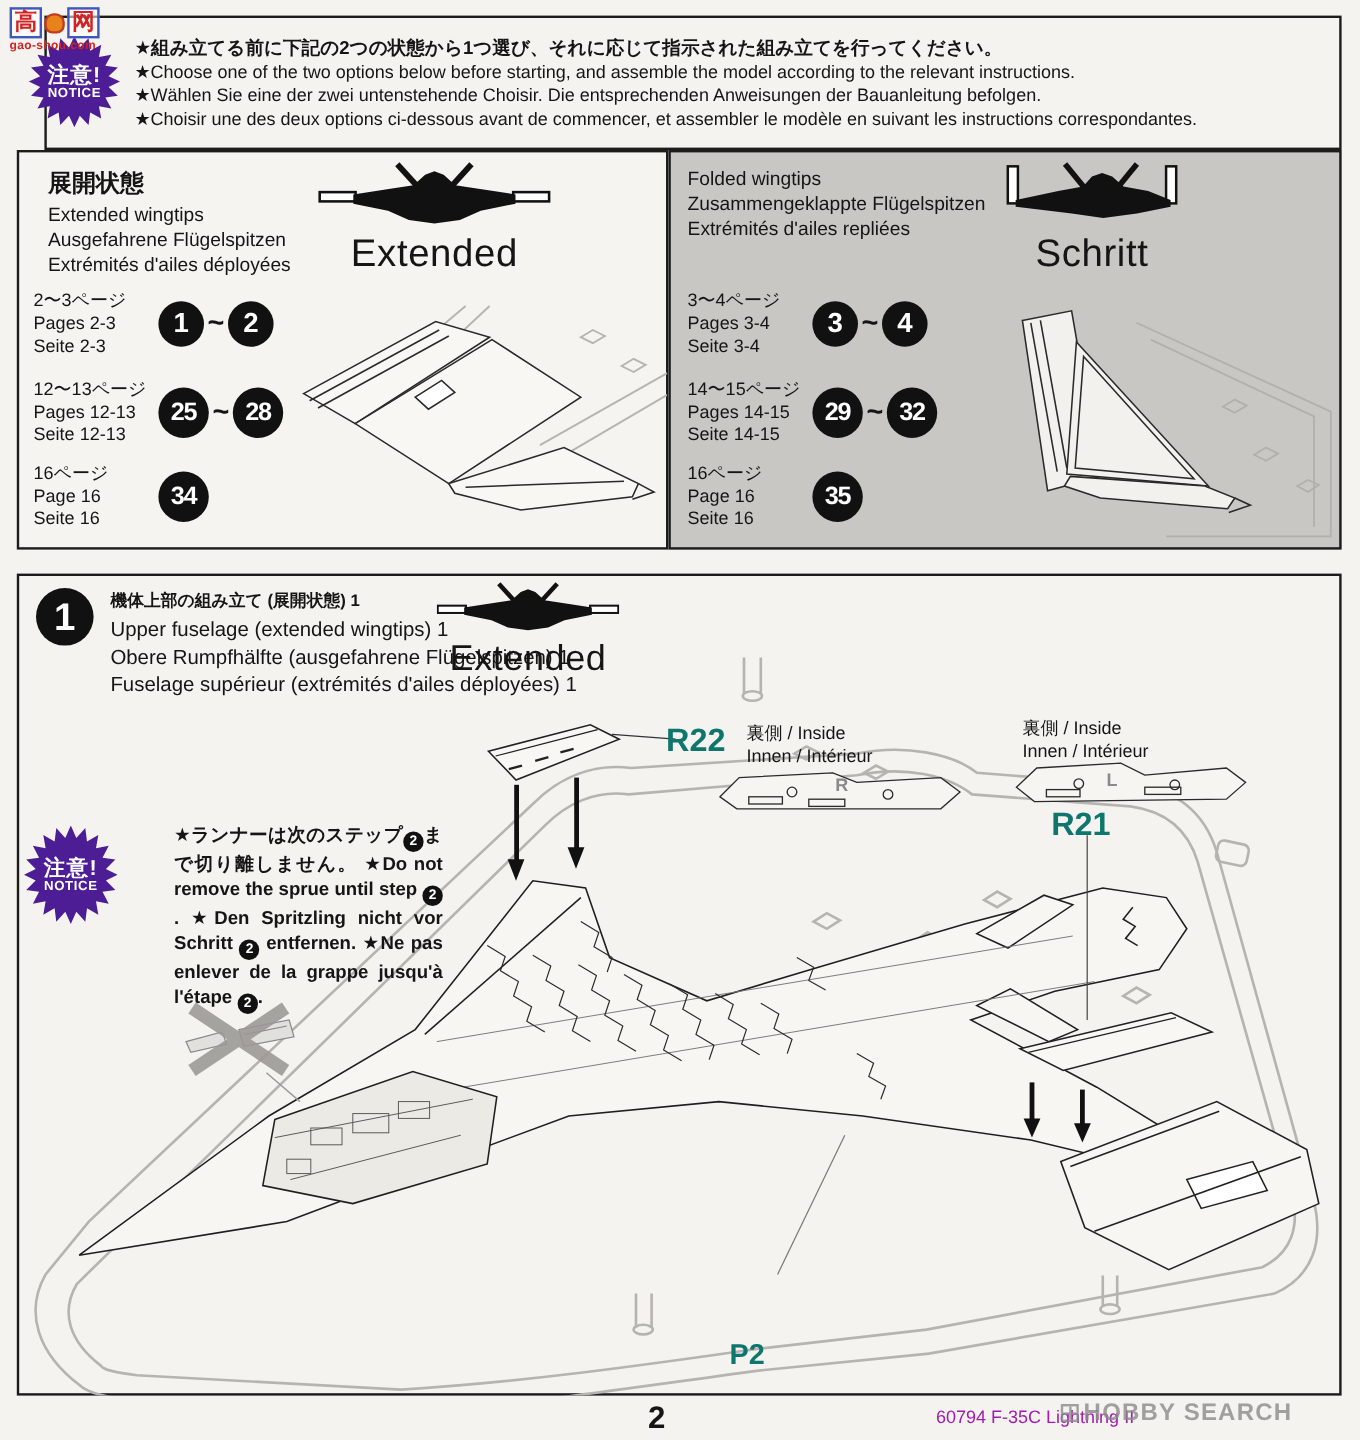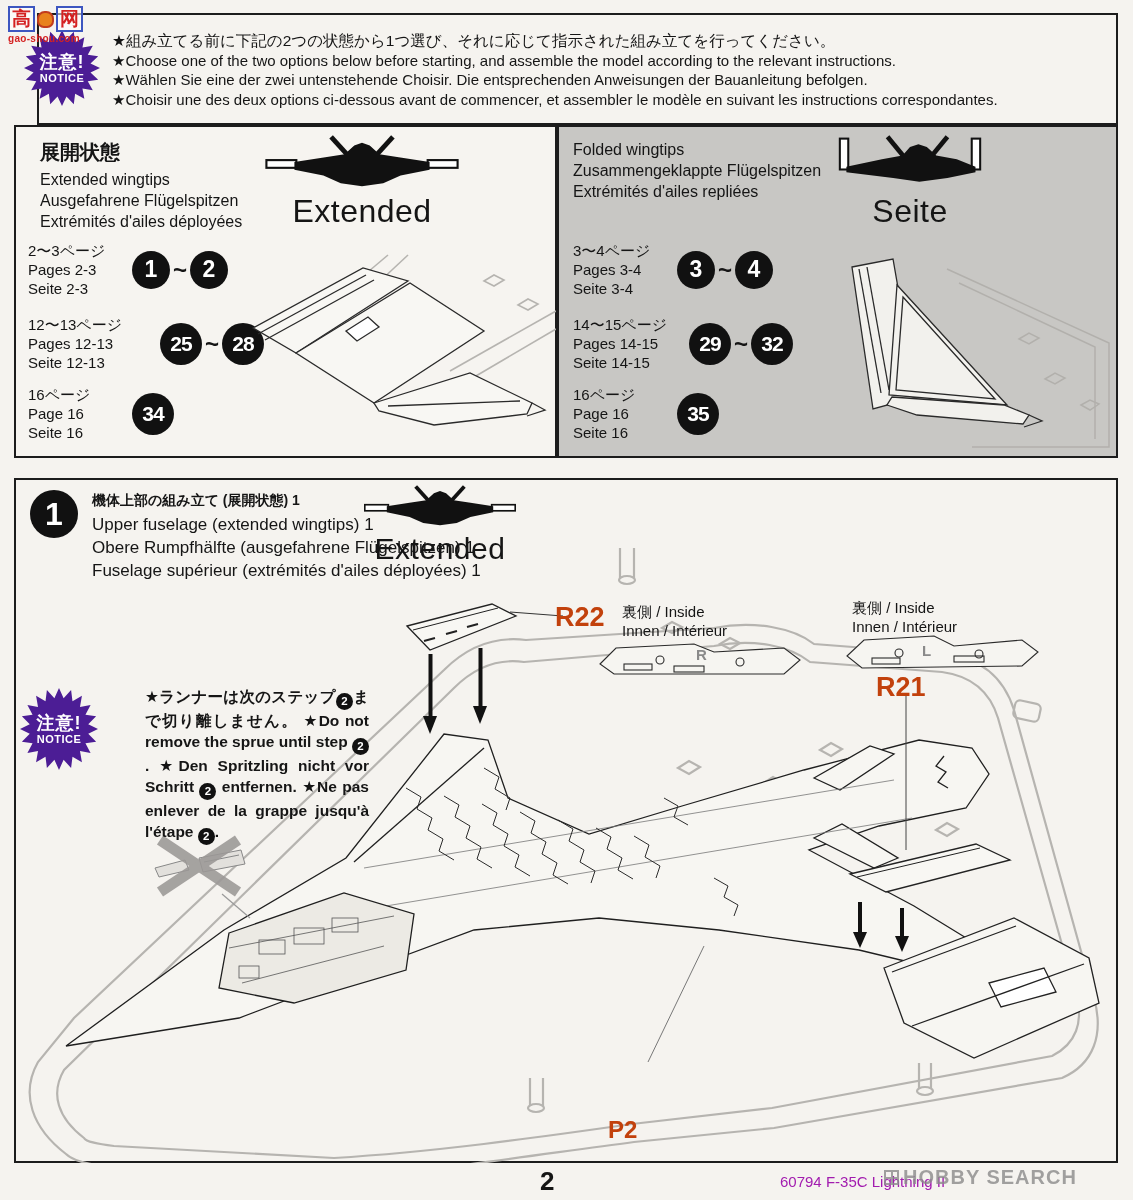--- a/index.html
+++ b/index.html
@@ -18,42 +18,42 @@
   .gs-thumb{width:17px;height:17px;border-radius:45% 45% 40% 40%;background:#e8821c;
             border:2px solid #c23c1c;box-sizing:border-box;}
   .gs-domain{color:#d42222;font-size:10px;font-weight:700;letter-spacing:.3px;margin-top:1px;}
   
   .starburst{background:#4c1d95;color:#fff;display:flex;flex-direction:column;
              align-items:center;justify-content:center;text-align:center;z-index:20;}
   .starburst .jp{font-size:18px;font-weight:700;letter-spacing:1px;line-height:20px;}
   .starburst .en{font-size:11px;font-weight:700;letter-spacing:.5px;}
   
   .notice-lines{left:112px;top:31px;width:1000px;font-size:15px;line-height:19.5px;z-index:5;}
-  .notice-lines .jp{font-size:15.5px;font-weight:400;}
+  .notice-lines .jp{font-size:15.5px;font-weight:700;}
   
   .opt-title-jp{font-size:20px;font-weight:700;margin-bottom:3px;}
   .opt-title-ln{font-size:16px;line-height:21px;}
   .variant-wrap{position:absolute;display:flex;flex-direction:column;align-items:center;}
   .variant-label{font-size:32px;font-weight:400;letter-spacing:.5px;margin-top:2px;}
   .opt-row{position:absolute;display:flex;align-items:center;}
   .pages{width:104px;font-size:15px;line-height:19px;}
   .circles{display:flex;align-items:center;}
   .sc{display:flex;align-items:center;justify-content:center;background:#111;color:#fff;
       border-radius:50%;font-weight:700;}
   .sc.d1{width:38px;height:38px;font-size:23px;}
   .sc.d2{width:42px;height:42px;font-size:21px;letter-spacing:-1px;}
   .tilde{font-size:24px;font-weight:700;margin:0 3px;}
   
   .step-circle{left:30px;top:490px;width:48px;height:48px;border-radius:50%;background:#111;
                color:#fff;display:flex;align-items:center;justify-content:center;
                font-size:32px;font-weight:700;z-index:6;}
   .step-title{left:92px;top:488px;width:560px;z-index:6;}
   .step-title .jp{font-size:14px;font-weight:700;line-height:25px;}
   .step-title .ln{font-size:17px;line-height:23px;}
-  .part-label{position:absolute;font-weight:600;color:#c2410c;z-index:7;}
+  .part-label{position:absolute;font-weight:600;color:#0f766e;z-index:7;}
   .inside-label{position:absolute;font-size:15px;line-height:19px;z-index:7;}
   .mark-letter{position:absolute;font-size:15px;font-weight:700;color:#8a8a8a;z-index:7;}
   .step-notice{left:145px;top:686px;width:224px;font-size:15.5px;line-height:21px;
                text-align:justify;font-weight:600;z-index:7;}
   .step-dot{display:inline-flex;width:17px;height:17px;border-radius:50%;background:#111;
             color:#fff;font-size:11.5px;font-weight:700;align-items:center;justify-content:center;
             vertical-align:-3px;}
   
   .page-num{left:540px;top:1166px;font-size:26px;font-weight:600;z-index:8;}
   .product{left:780px;top:1173px;font-size:15px;color:#a21caf;z-index:8;white-space:nowrap;}
@@ -115,21 +115,21 @@
       <div>Pages 2-3</div>
       <div>Seite 2-3</div>
     </div>
     <div class="circles">
       <span class="sc d1">1</span>
       <span class="tilde">~</span>
       <span class="sc d1">2</span>
     </div>
   </div>
 
-  <div class="opt-row" style="left:12px;top:188px;gap:28px;">
+  <div class="opt-row" style="left:12px;top:188px;">
     <div class="pages">
       <div>12〜13ページ</div>
       <div>Pages 12-13</div>
       <div>Seite 12-13</div>
     </div>
     <div class="circles">
       <span class="sc d2">25</span>
       <span class="tilde">~</span>
       <span class="sc d2">28</span>
     </div>
@@ -177,37 +177,37 @@
   </div>
 
   <div class="variant-wrap" style="left:256px;top:6px;width:190px;">
     <svg width="180" height="58" viewBox="0 0 180 62">
       <rect x="15" y="6" width="9" height="33" fill="#fff" stroke="#111" stroke-width="2.2"></rect>
       <rect x="156" y="6" width="9" height="33" fill="#fff" stroke="#111" stroke-width="2.2"></rect>
       <path d="M84,26 L66,4" stroke="#111" stroke-width="5"></path>
       <path d="M112,26 L130,4" stroke="#111" stroke-width="5"></path>
       <path d="M22,36 L60,28 L82,24 L90,15 L99,12 L108,15 L118,24 L140,28 L160,36 L160,42 L130,48 L100,52 L72,48 L22,42 Z" fill="#111"></path>
     </svg>
-    <div class="variant-label">Seite</div>
+    <div class="variant-label">Schritt</div>
   </div>
 
   <div class="opt-row" style="left:14px;top:114px;">
     <div class="pages">
       <div>3〜4ページ</div>
       <div>Pages 3-4</div>
       <div>Seite 3-4</div>
     </div>
     <div class="circles">
       <span class="sc d1">3</span>
       <span class="tilde">~</span>
       <span class="sc d1">4</span>
     </div>
   </div>
 
-  <div class="opt-row" style="left:14px;top:188px;gap:12px;">
+  <div class="opt-row" style="left:14px;top:188px;">
     <div class="pages">
       <div>14〜15ページ</div>
       <div>Pages 14-15</div>
       <div>Seite 14-15</div>
     </div>
     <div class="circles">
       <span class="sc d2">29</span>
       <span class="tilde">~</span>
       <span class="sc d2">32</span>
     </div>

